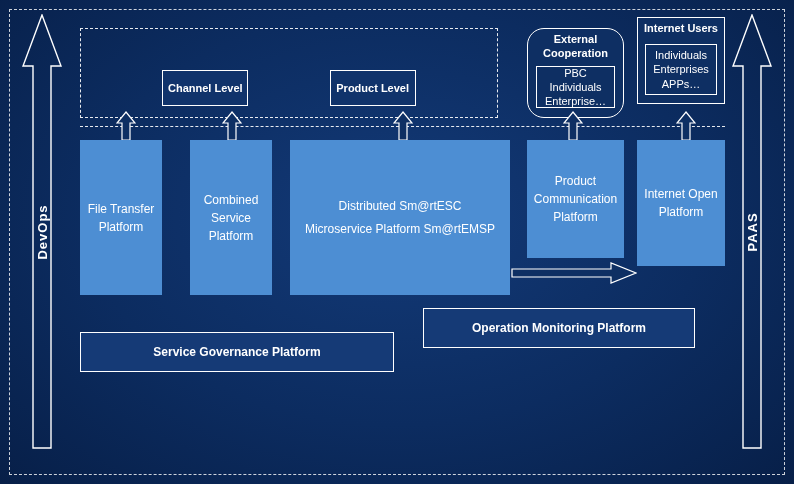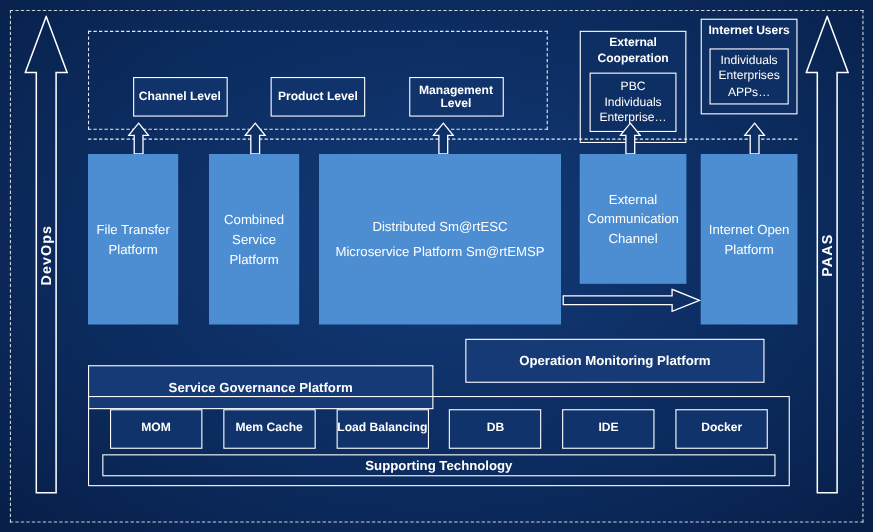--- a/index.html
+++ b/index.html
@@ -36,40 +36,40 @@
   .top-panel {
     position:absolute; box-sizing:border-box; border:1px solid #fff; background:#0e2f63;
     text-align:center;
   }
   .top-panel .panel-title { font-size:11px; font-weight:bold; padding-top:4px; line-height:1.25; }
   .inner-box {
     position:absolute; box-sizing:border-box; border:1px solid #fff;
     display:flex; align-items:center; justify-content:center; text-align:center;
     font-size:11px; line-height:1.3; padding:1px;
   }
-  .ext-coop { left:527px; top:28px; width:97px; height:102px; }
+  .ext-coop { left:527px; top:28px; width:97px; height:90px;border-radius:17px; }
   .ext-coop .inner-box { left:8px; right:8px; top:37px; bottom:9px; }
   .inet-users { left:637px; top:17px; width:88px; height:87px; }
   .inet-users .inner-box { left:7px; right:7px; top:26px; bottom:8px; }
 
   .dash-line { position:absolute; left:80px; top:126px; width:645px; border-top:1px dashed rgba(255,255,255,.9); }
 
   .up-arrow { position:absolute; top:111px; }
 
   
   .platform {
     position:absolute; top:140px; background:#4d8ed3;
     display:flex; align-items:center; justify-content:center; text-align:center;
     font-size:12px; line-height:1.5; padding:0 6px; box-sizing:border-box;
   }
   .p-file { left:80px; width:82px; height:155px; }
   .p-combined { left:190px; width:82px; height:155px; }
   .p-esb { left:290px; width:220px; height:155px; line-height:1.9; }
   .p-ext { left:527px; width:97px; height:118px; }
-  .p-inet { left:637px; width:88px; height:155px; }
+  .p-inet { left:637px; width:88px; height:126px; }
 
   .flow-arrow { position:absolute; left:511px; top:262px; }
 
   
   .gov-box {
     position:absolute; top:308px; height:40px; box-sizing:border-box;
     border:1px solid #fff; background:#153a76;
     display:flex; align-items:center; justify-content:center;
     font-size:12px; font-weight:bold;
   }
@@ -109,21 +109,20 @@
   <div class="rail rail-right">
     <svg viewBox="0 0 40 436" width="40" height="436">
       <polygon points="20,1 39,52 29,52 29,434 11,434 11,52 1,52" fill="none" stroke="#ffffff" stroke-width="1.4"></polygon>
     </svg>
     <span class="rail-label">PAAS</span>
   </div>
 
   <div class="levels-wrap">
     <div class="small-box level-box">Channel Level</div>
     <div class="small-box level-box">Product Level</div>
-    <div class="small-box level-box">Management Level</div>
   </div>
 
   <div class="top-panel ext-coop">
     <div class="panel-title">External Cooperation</div>
     <div class="inner-box">PBC Individuals Enterprise…</div>
   </div>
 
   <div class="top-panel inet-users">
     <div class="panel-title">Internet Users</div>
     <div class="inner-box">Individuals Enterprises APPs…</div>
@@ -148,34 +147,23 @@
   </svg>
 
   <div class="platform p-file">File Transfer Platform</div>
   <div class="platform p-combined">Combined Service Platform</div>
   <div class="platform p-esb">
     <div>
       <div>Distributed Sm@rtESC</div>
       <div>Microservice Platform Sm@rtEMSP</div>
     </div>
   </div>
-  <div class="platform p-ext">External Communication Channel</div>
+  <div class="platform p-ext">Product Communication Platform</div>
   <div class="platform p-inet">Internet Open Platform</div>
 
   <svg class="flow-arrow" viewBox="0 0 126 22" width="126" height="22">
     <polygon points="1,7 100,7 100,1 125,11 100,21 100,15 1,15" fill="#0e2f63" stroke="#ffffff" stroke-width="1.2"></polygon>
   </svg>
 
   <div class="gov-box gov-service">Service Governance Platform</div>
   <div class="gov-box gov-operation">Operation Monitoring Platform</div>
 
-  <div class="support-wrap">
-    <div class="tech-row">
-      <div class="small-box tech-box">MOM</div>
-      <div class="small-box tech-box">Mem Cache</div>
-      <div class="small-box tech-box">Load Balancing</div>
-      <div class="small-box tech-box">DB</div>
-      <div class="small-box tech-box">IDE</div>
-      <div class="small-box tech-box">Docker</div>
-    </div>
-    <div class="support-bar">Supporting Technology</div>
-  </div>
 </div>
 
 </body></html>

